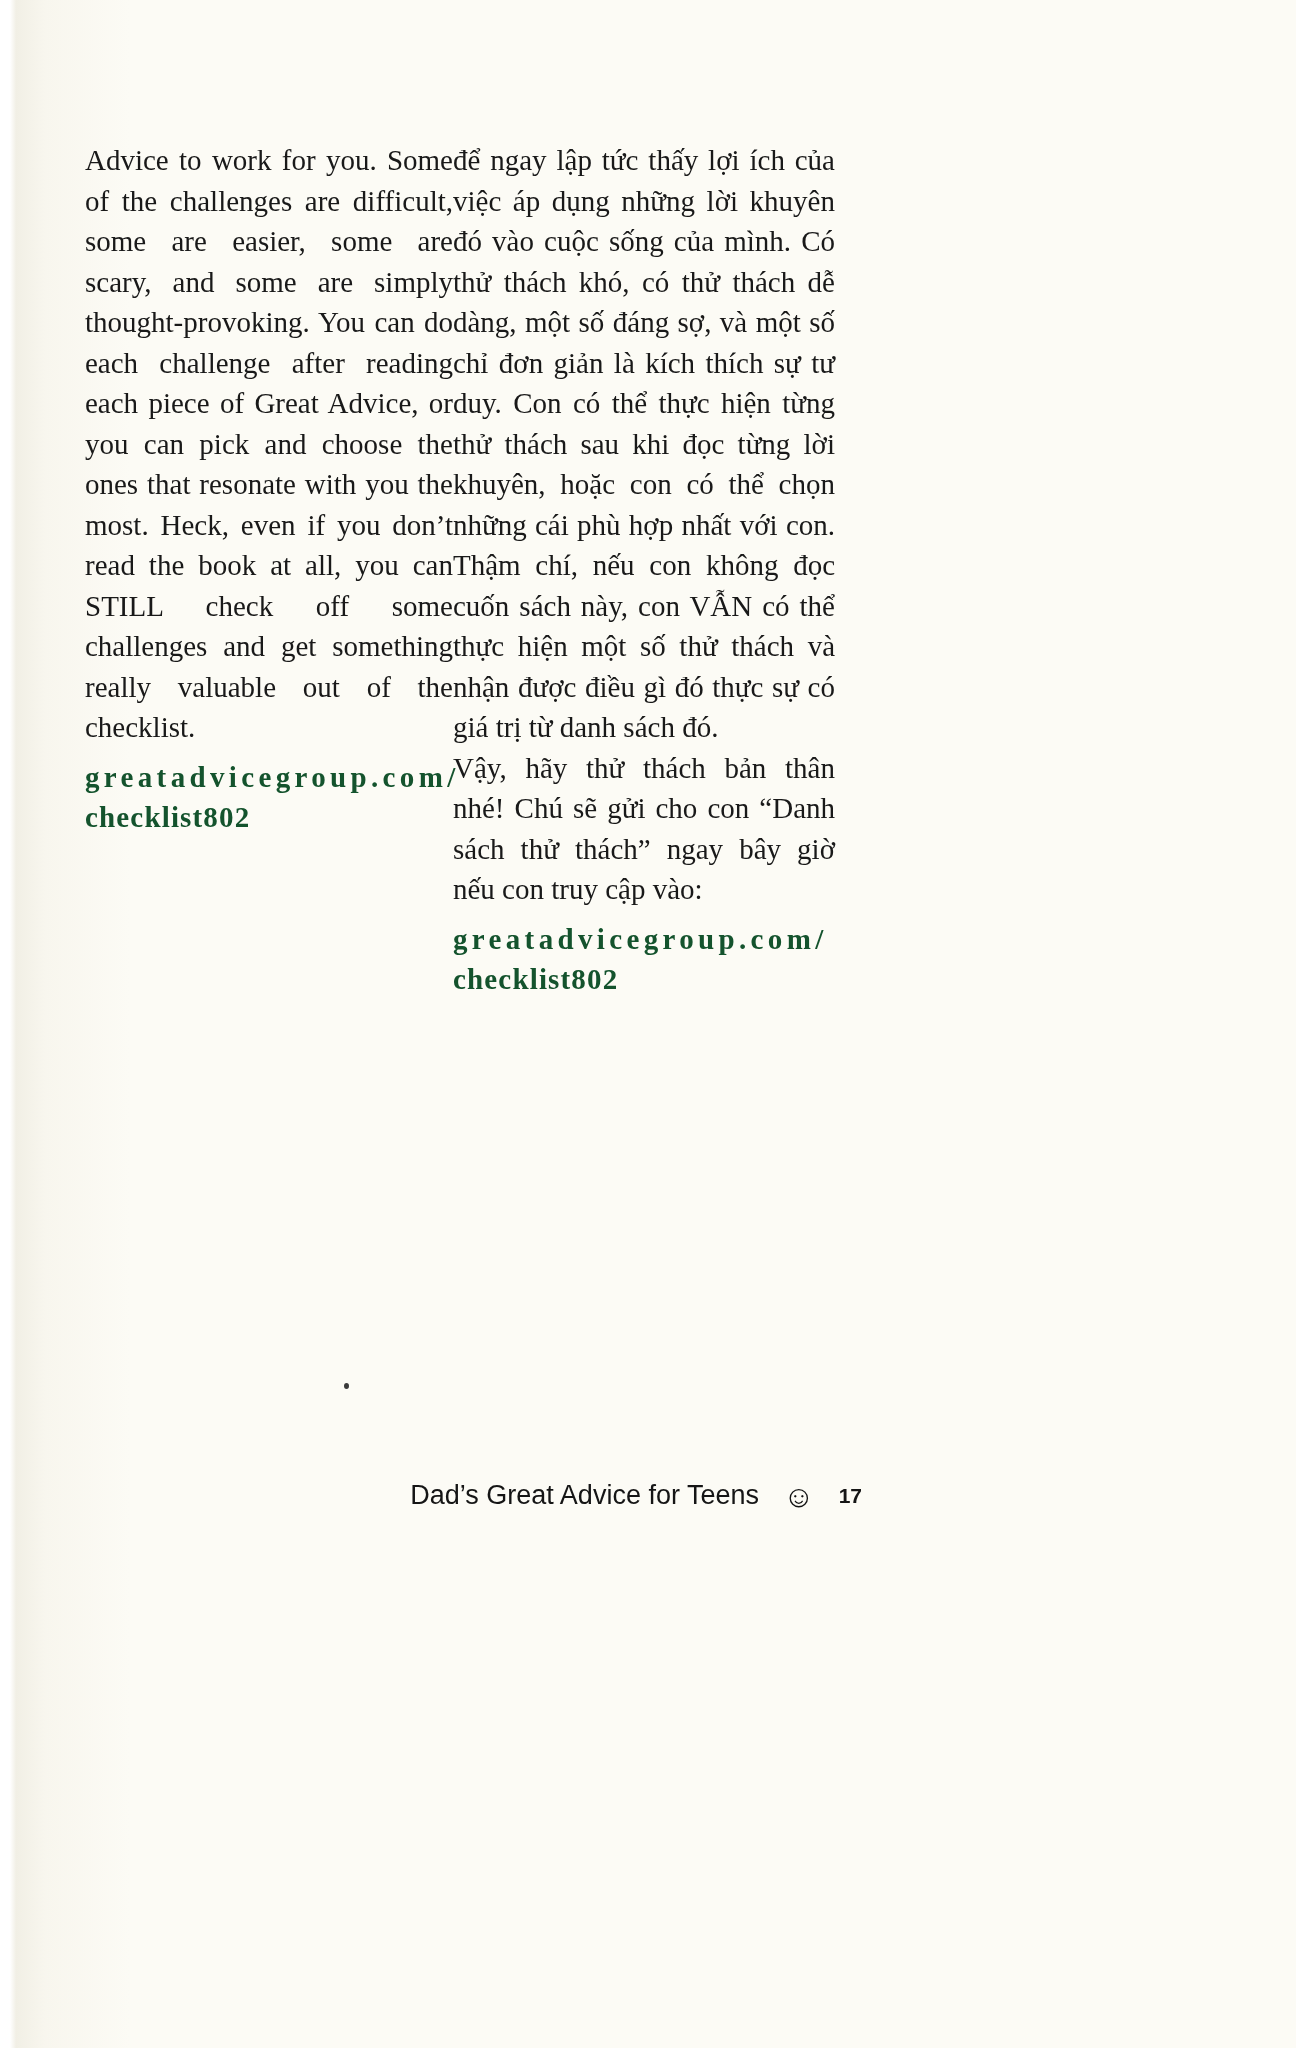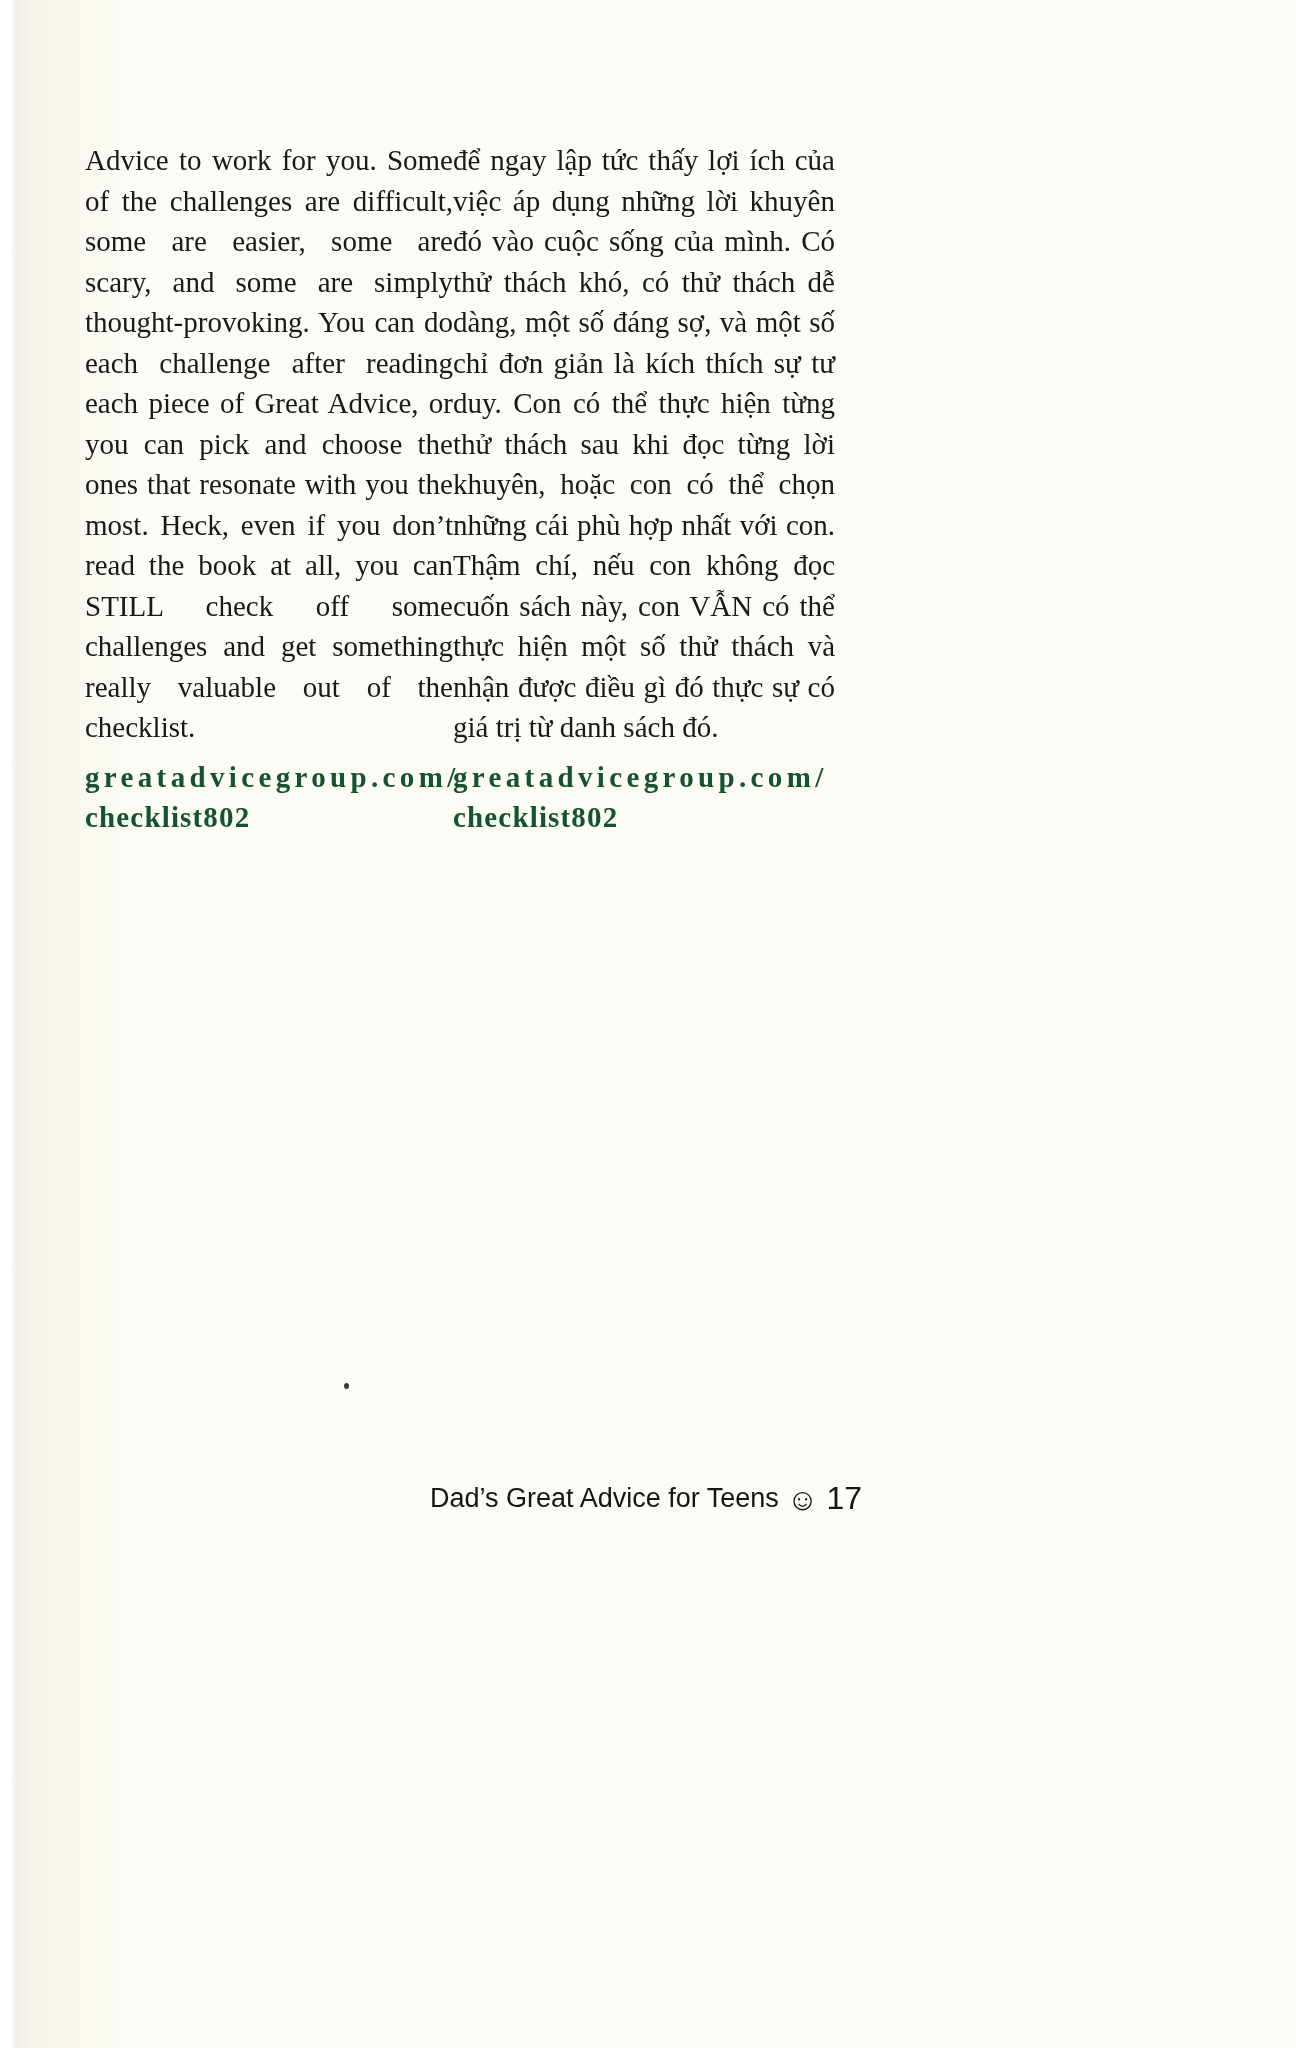--- a/index.html
+++ b/index.html
@@ -49,34 +49,34 @@
   .url .l1 { letter-spacing: 0.15em; white-space: nowrap; }
   .url .l2 { letter-spacing: 0.04em; }
 
   
   .footer {
     position: absolute;
     top: 1480px;
     right: 434px;
     display: flex;
     align-items: center;
-    gap: 8px;
+    gap: 24px;
     font-family: "Liberation Sans", "DejaVu Sans", sans-serif;
     font-size: 27px;
     color: #151515;
   }
   .footer .smiley {
     font-size: 31px;
     line-height: 1;
     transform: translateY(1px);
     color: #111;
   }
   .footer .pagenum {
-    font-weight: normal;
-    font-size: 32px;
+    font-weight: bold;
+    font-size: 21px;
   }
 
   
   .ghost {
     position: absolute;
     filter: blur(2.5px);
     opacity: 0.75;
     pointer-events: none;
   }
   .ghost .line {
@@ -116,20 +116,21 @@
   <div class="col col-left">
     <p>Advice to work for you. Some of the challenges are difficult, some are easier, some are scary, and some are simply thought-provoking. You can do each challenge after reading each piece of Great Advice, or you can pick and choose the ones that resonate with you the most. Heck, even if you don’t read the book at all, you can STILL check off some challenges and get something really valuable out of the checklist.</p>
     <div class="url">
       <div class="l1">greatadvicegroup.com/</div>
       <div class="l2">checklist802</div>
     </div>
   </div>
 
   <div class="col col-right">
     <p>để ngay lập tức thấy lợi ích của việc áp dụng những lời khuyên đó vào cuộc sống của mình. Có thử thách khó, có thử thách dễ dàng, một số đáng sợ, và một số chỉ đơn giản là kích thích sự tư duy. Con có thể thực hiện từng thử thách sau khi đọc từng lời khuyên, hoặc con có thể chọn những cái phù hợp nhất với con. Thậm chí, nếu con không đọc cuốn sách này, con VẪN có thể thực hiện một số thử thách và nhận được điều gì đó thực sự có giá trị từ danh sách đó.</p>
+    <p class="pgap-right">Vậy, hãy thử thách bản thân nhé! Chú sẽ gửi cho con “Danh sách thử thách” ngay bây giờ nếu con truy cập vào:</p>
     <div class="url">
       <div class="l1">greatadvicegroup.com/</div>
       <div class="l2">checklist802</div>
     </div>
   </div>
 
 </div>
 
 <div class="ghost ghost-left">
   <i class="line"></i><i class="line"></i><i class="line"></i><i class="line"></i>

